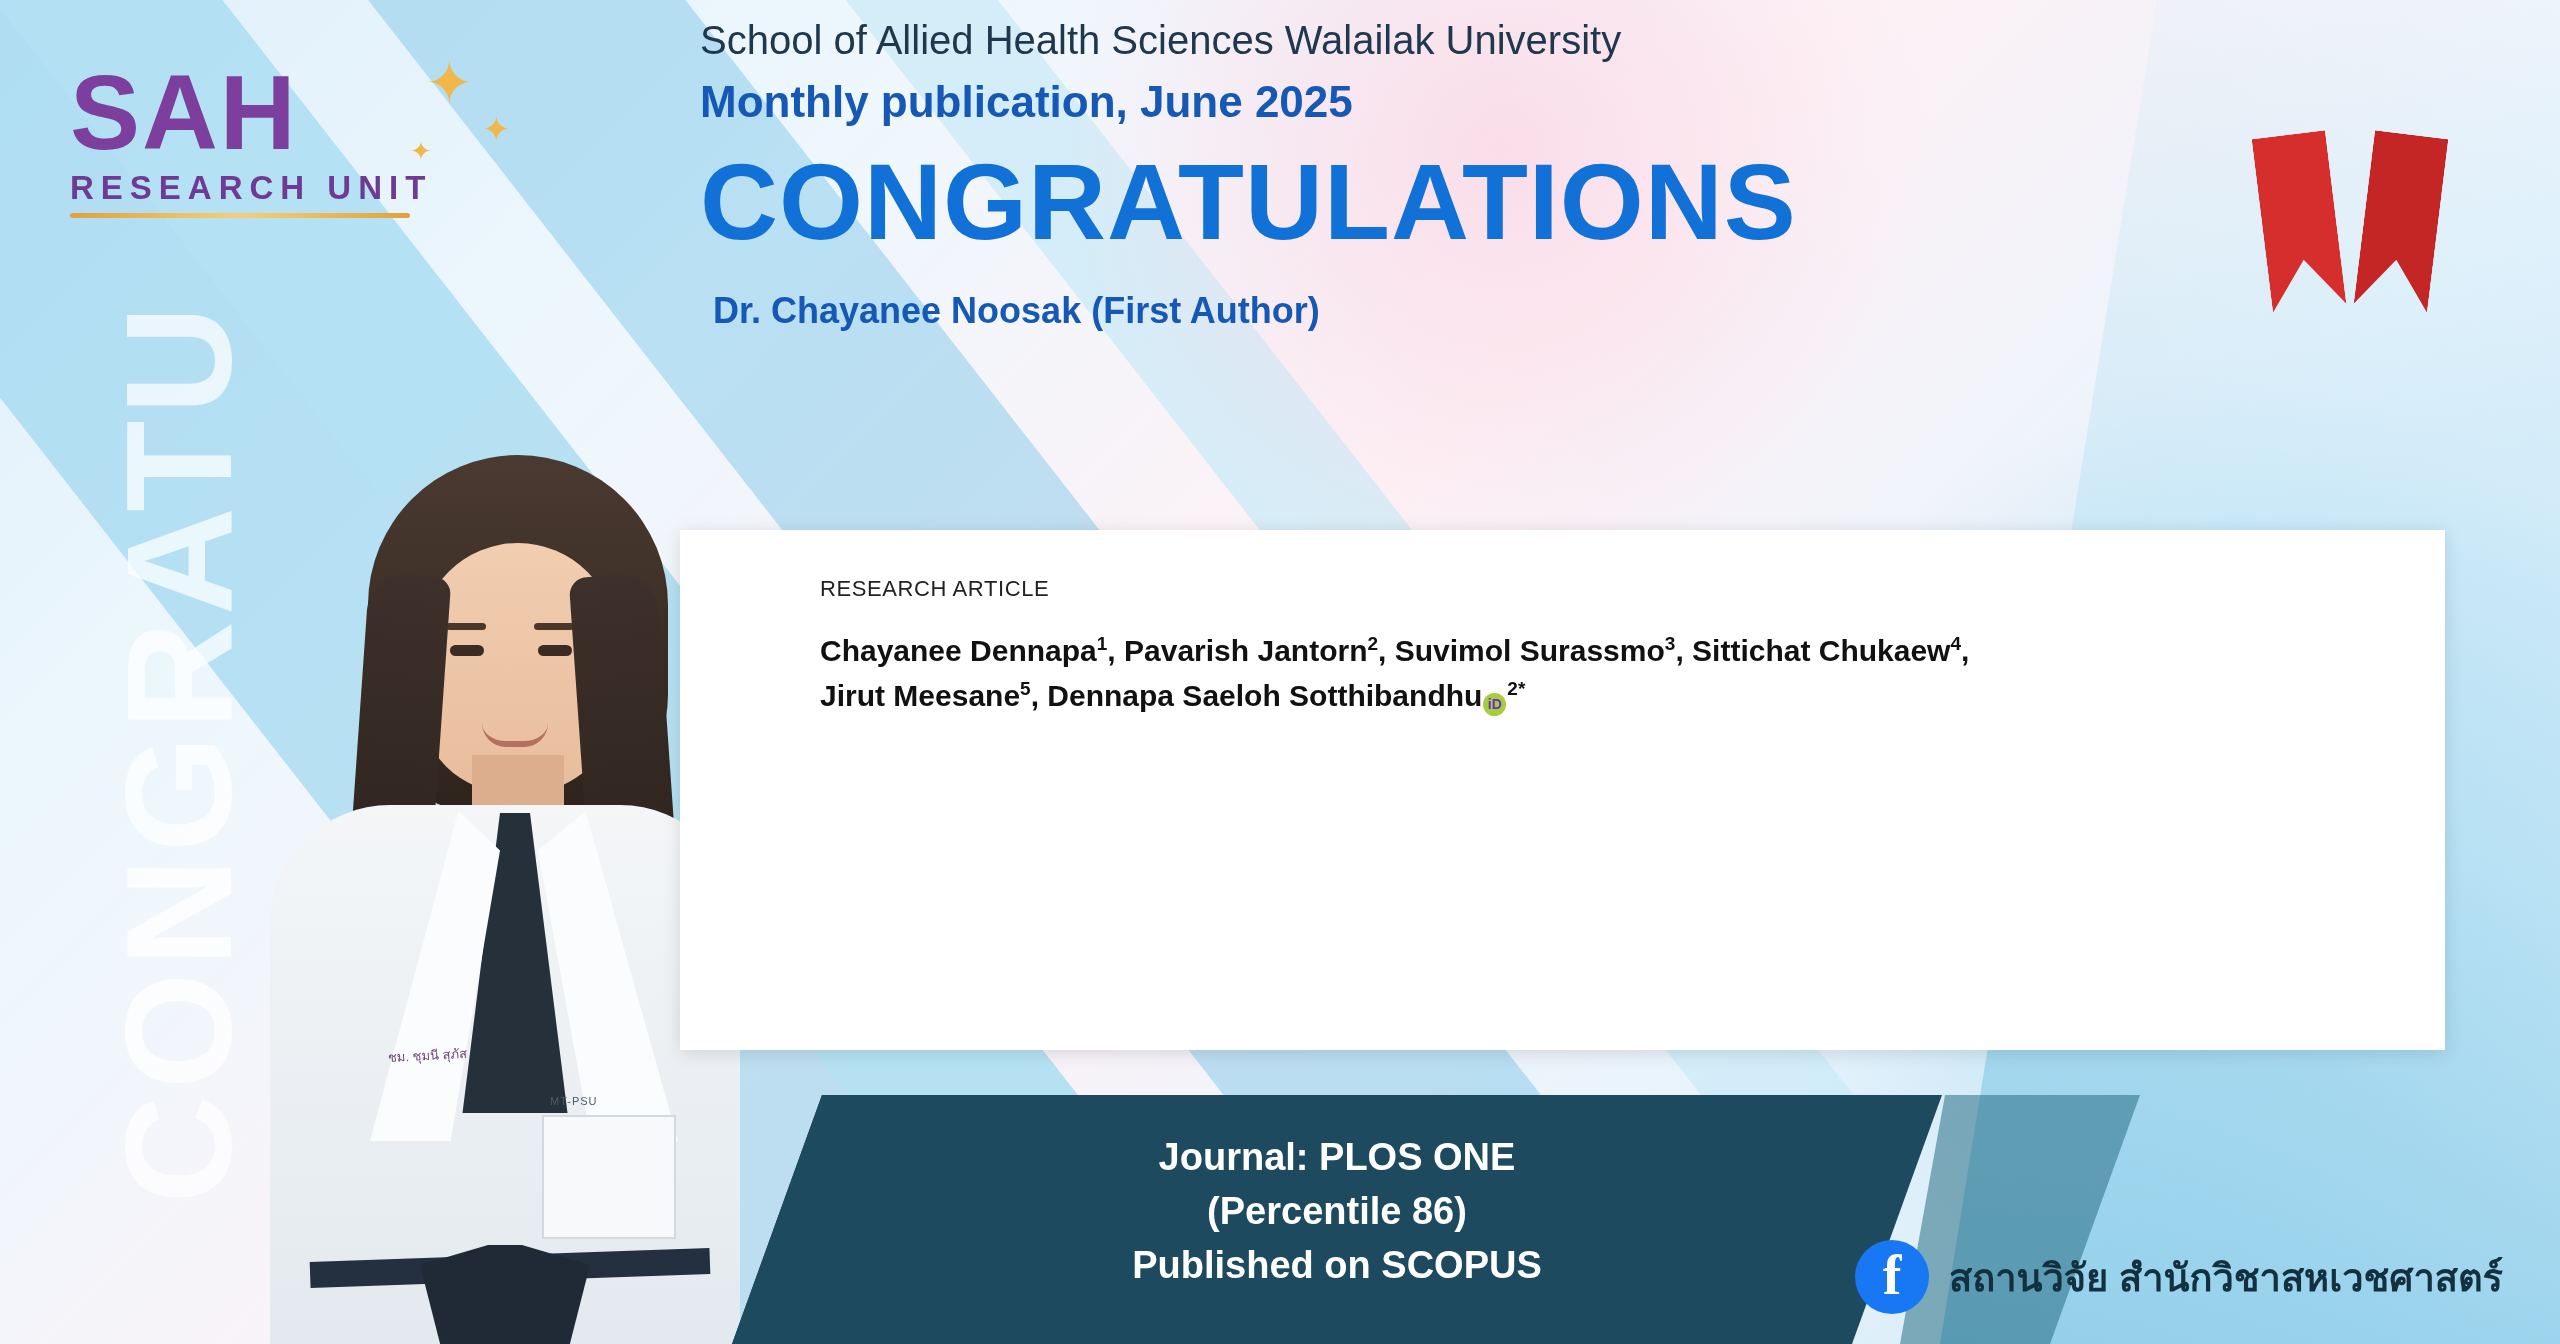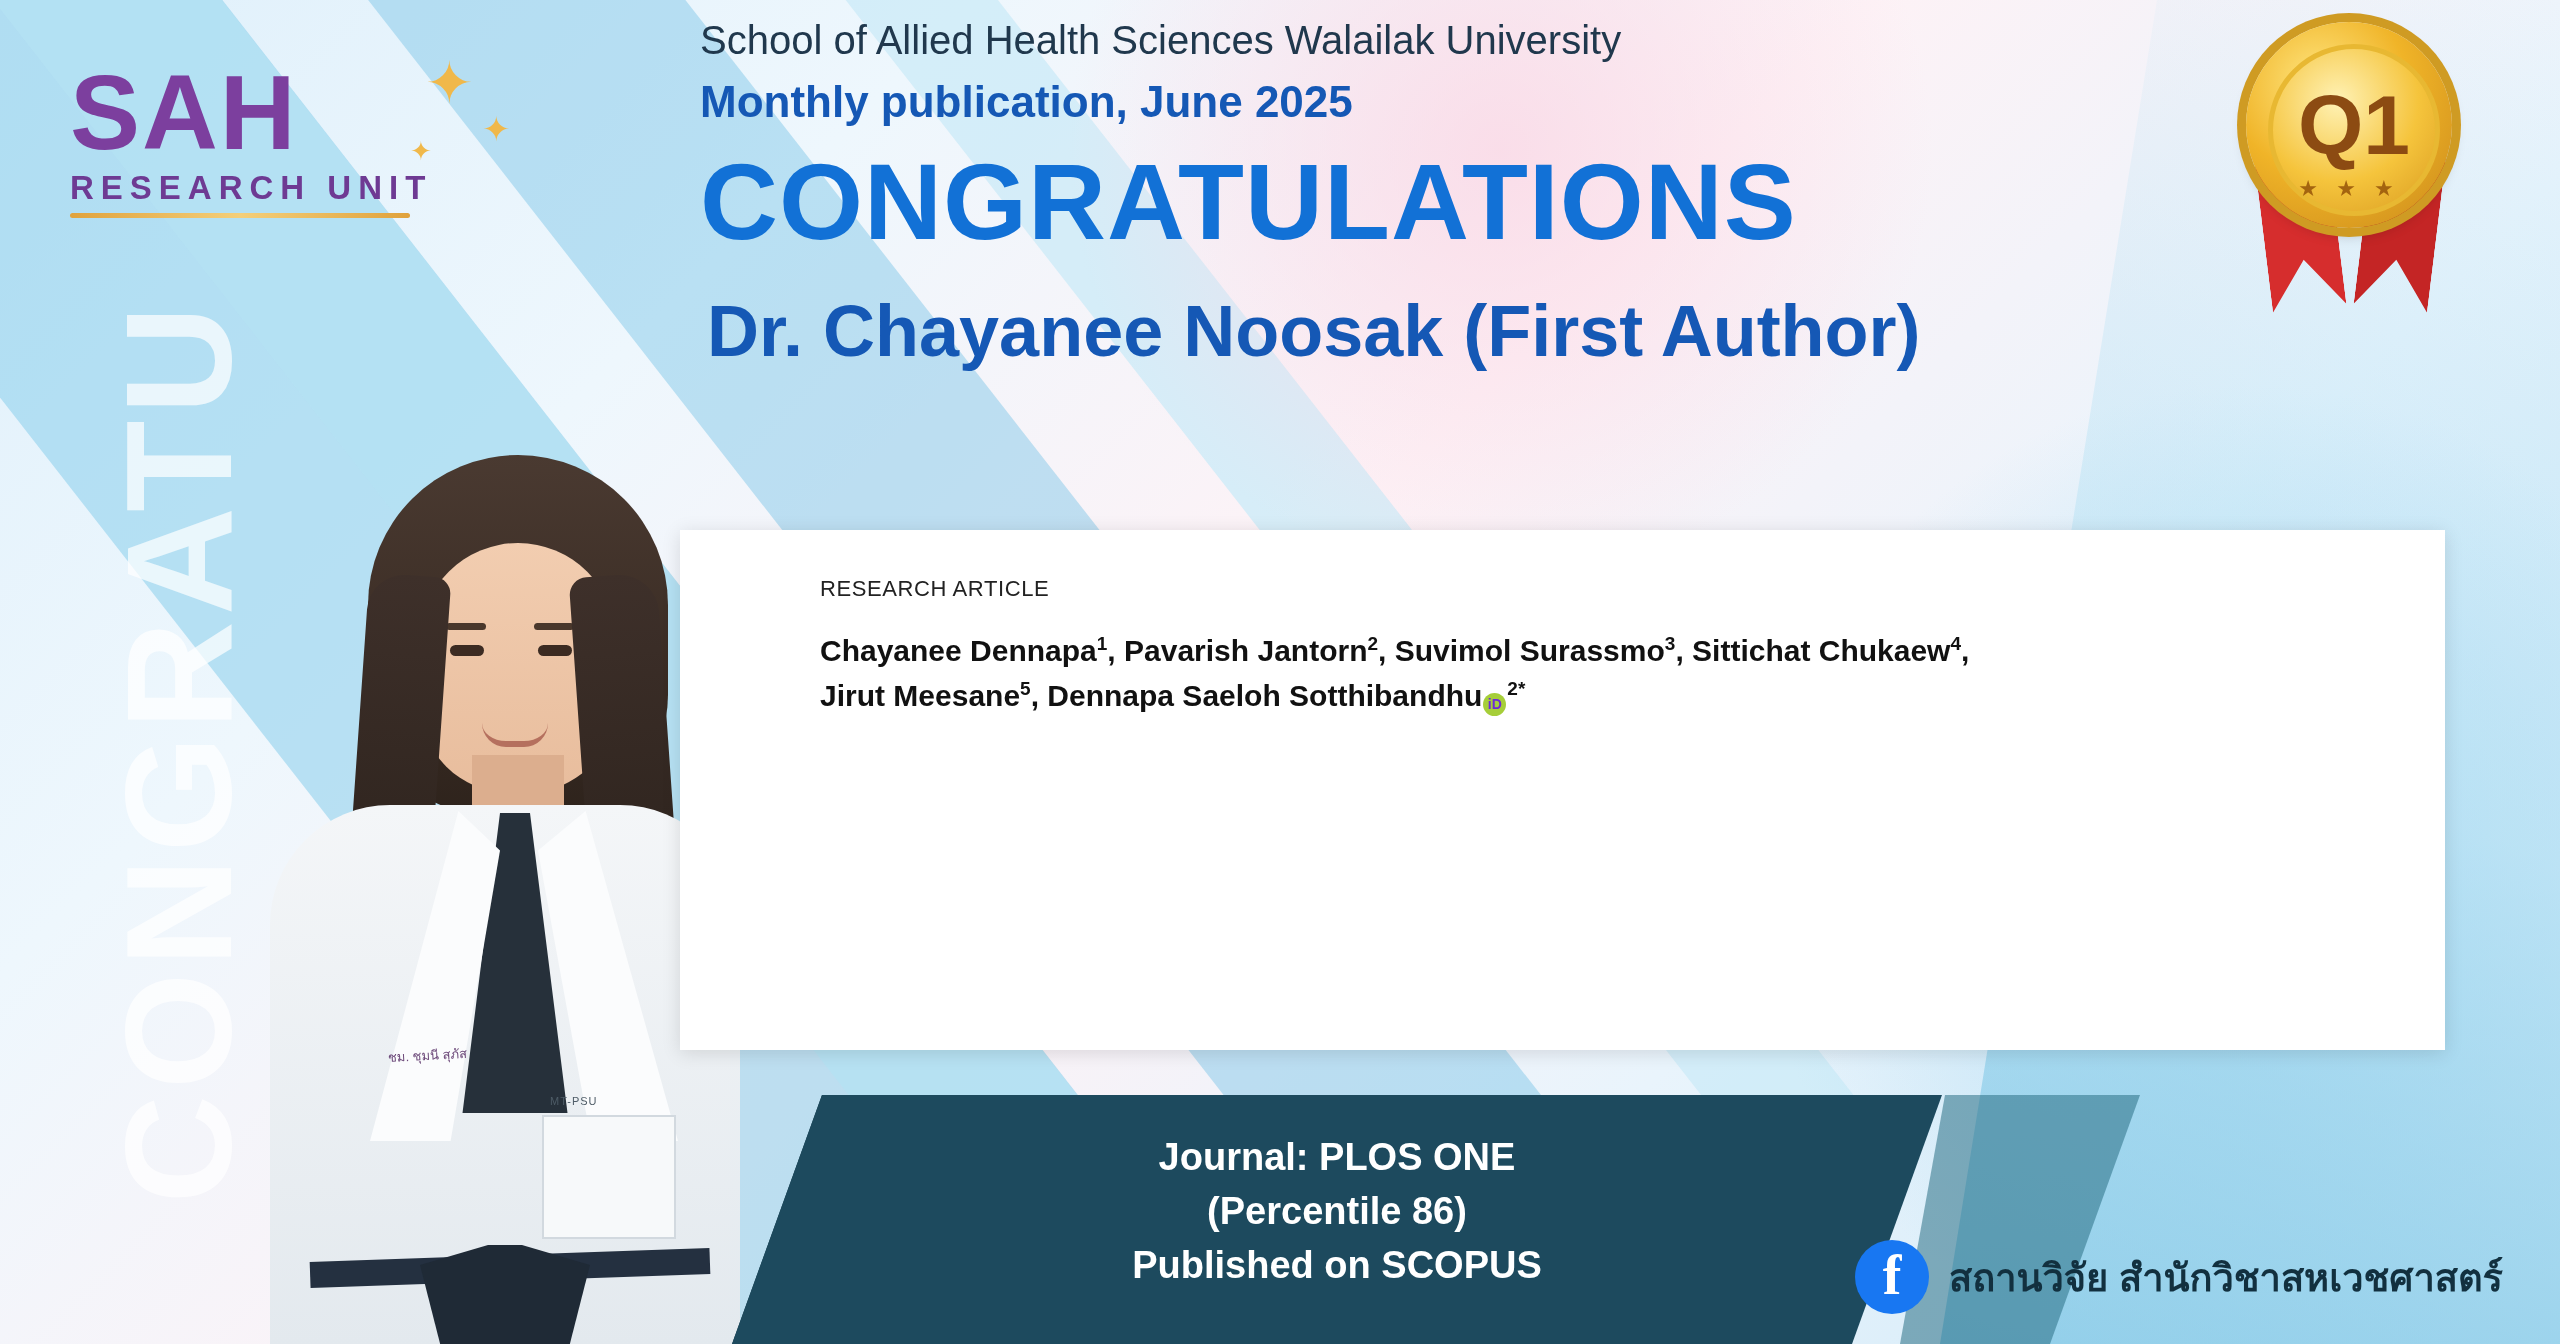--- a/index.html
+++ b/index.html
@@ -128,24 +128,24 @@
     margin: 4px 0 12px 0;
   }
   .hdr-congrats {
     font-size: 108px;
     font-weight: bold;
     color: #1271d6;
     letter-spacing: 1px;
     margin: 0 0 26px 0;
   }
   .hdr-author {
-    font-size: 72px;
+    font-size: 36px;
     font-weight: bold;
     color: #1558b5;
-    margin: 7px;
+    margin: 13px;
   }
 
   
   .medal {
     position: absolute;
     right: 80px;
     top: 14px;
     width: 260px;
     height: 320px;
   }
@@ -445,26 +445,20 @@
   <div class="header">
     <p class="hdr-univ">School of Allied Health Sciences Walailak University</p>
     <p class="hdr-month">Monthly publication, June 2025</p>
     <p class="hdr-congrats">CONGRATULATIONS</p>
     <p class="hdr-author">Dr. Chayanee Noosak (First Author)</p>
   </div>
 
   <div class="medal">
     <div class="ribbon-left"></div>
     <div class="ribbon-right"></div>
-    <div class="medal-outer">
-      <div class="medal-inner">
-        <span class="medal-label">Q1</span>
-      </div>
-      <div class="medal-stars">★ ★ ★</div>
-    </div>
   </div>
 
   <div class="photo">
     <div class="ph-hair"></div>
     <div class="ph-face"></div>
     <div class="ph-brow-l"></div>
     <div class="ph-brow-r"></div>
     <div class="ph-eye-l"></div>
     <div class="ph-eye-r"></div>
     <div class="ph-mouth"></div>

